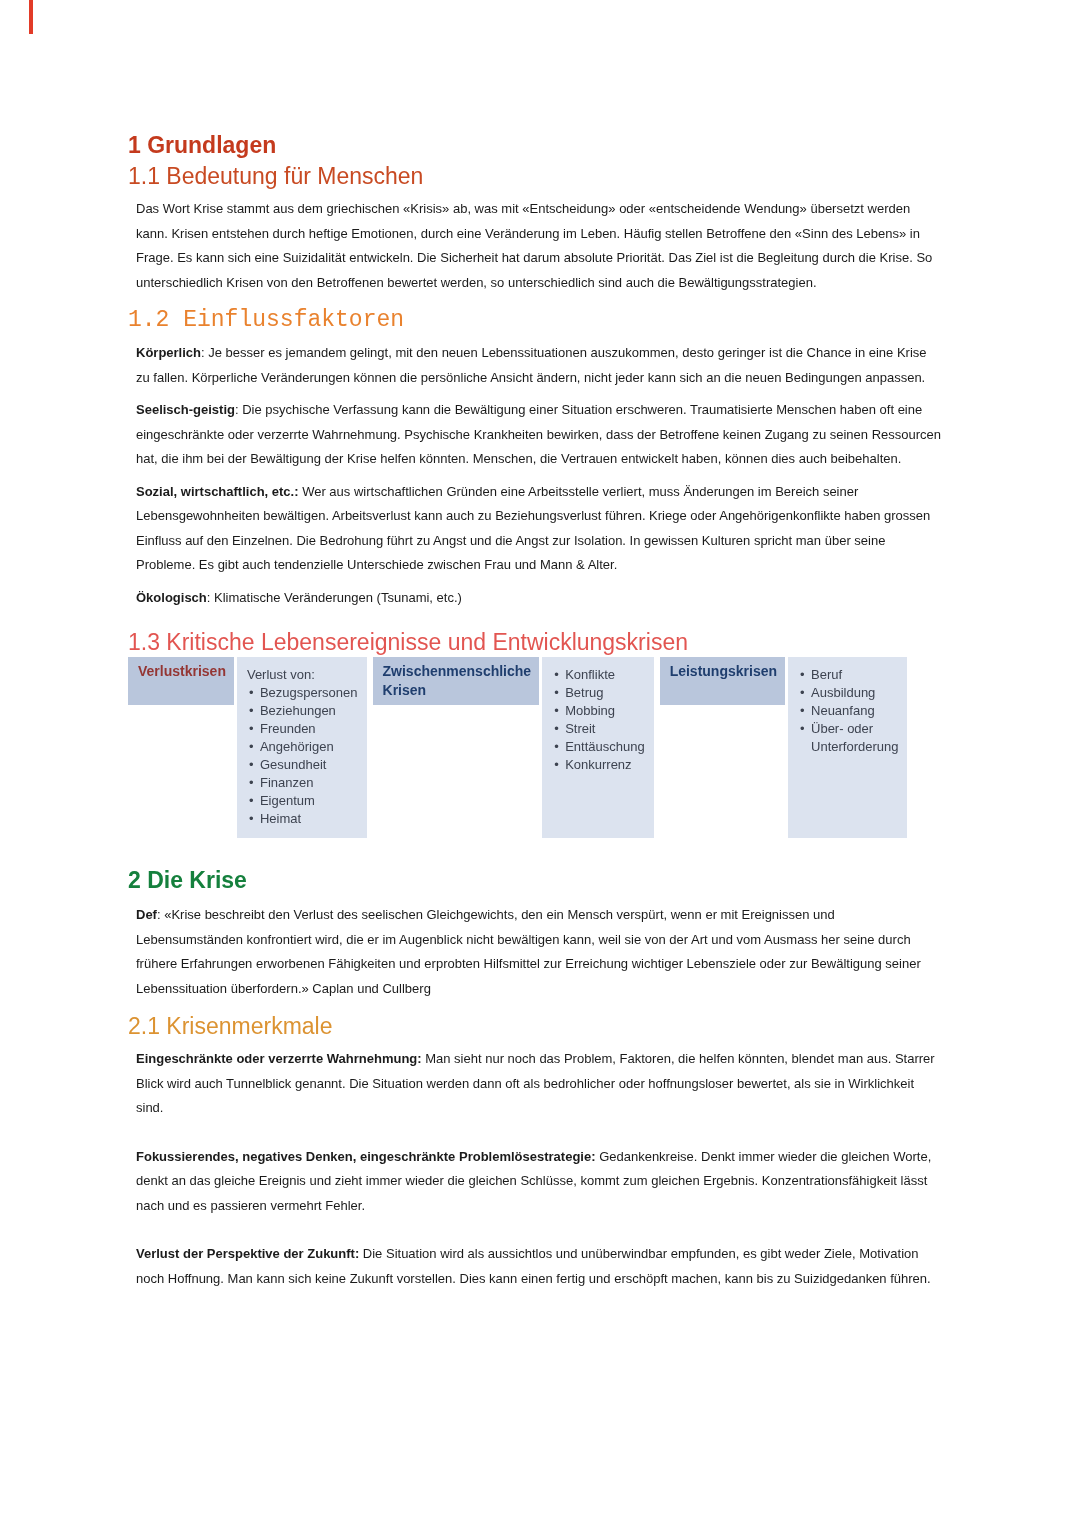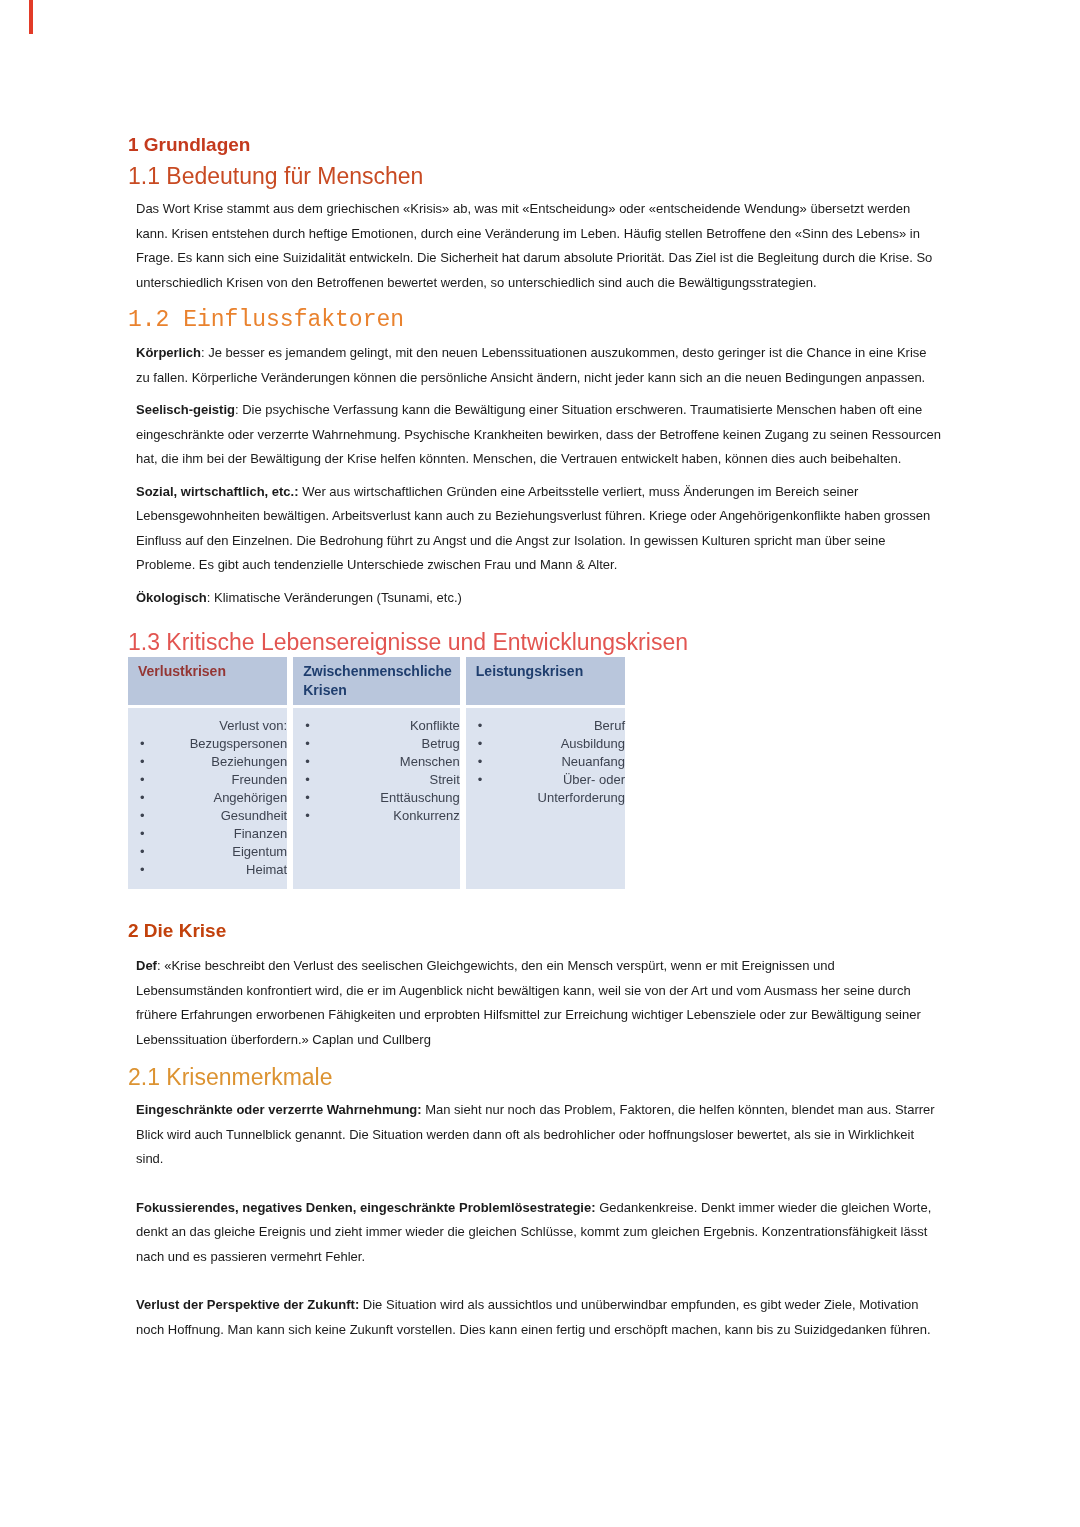--- a/index.html
+++ b/index.html
@@ -1,37 +1,37 @@
 <!DOCTYPE html>
 <html><head>
 <meta charset="utf-8">
 <style>
   html,body{margin:0;padding:0;background:#ffffff;}
   .page{position:relative;width:1080px;height:1527px;background:#ffffff;overflow:hidden;
         font-family:"Liberation Sans",sans-serif;color:#1b1b1b;}
   .top-mark{position:absolute;left:29px;top:0;width:4px;height:34px;background:#e23b28;}
   .content{position:absolute;left:128px;top:130px;width:822px;}
 
-  h1{font-size:19px;font-weight:bold;line-height:30px;margin:0;}
+  h1{font-size:23px;font-weight:bold;line-height:30px;margin:0;}
   h2{font-size:23px;font-weight:normal;line-height:25px;margin:4px 0 4px 0;}
   p.body{font-size:13px;line-height:24.5px;margin:8px;}
   p.body b{font-weight:bold;}
   .gap-sm{margin-top:13px;}
   .gap-md{margin-top:20px;margin-bottom:2px;}
   .gap-lg{margin-top:27px;}
   .spaced + .spaced{margin-top:24px;}
 
   
   .ktable{margin-top:2px;width:497px;display:flex;gap:6px;
           font-size:13px;line-height:18px;color:#3d4350;}
-  .tcol{flex:1;display:flex;flex-direction:column;gap:3px;}
+  .tcol{flex:1;display:flex;flex-direction:row;gap:3px;}
   .tcol .th{background:#b9c6dc;font-weight:bold;font-size:14px;line-height:19px;
             padding:5px 8px 4px 10px;height:48px;box-sizing:border-box;}
-  .tcol .tb{background:#dce3ef;padding:9px 0 10px 10px;flex:1;
-            min-height:166px;box-sizing:border-box;text-align:right;}
+  .tcol .tb{background:#dce3ef;padding:9px 9px 10px 10px;flex:1;
+            min-height:166px;box-sizing:border-box;}
   .tb p.intro{margin:0;}
   .tb ul{list-style:none;margin:0;padding:0;}
   .tb li{position:relative;padding-left:13px;}
   .tb li::before{content:"\2022";position:absolute;left:2px;top:0;}
 </style>
 </head>
 <body>
 
 <div class="page">
   <div class="top-mark"></div>
@@ -69,21 +69,21 @@
           </ul>
         </div>
       </div>
 
       <div class="tcol">
         <div class="th" style="color: rgb(31, 62, 110);">Zwischenmenschliche Krisen</div>
         <div class="tb">
           <ul>
             <li>Konflikte</li>
             <li>Betrug</li>
-            <li>Menschen</li>
+            <li>Mobbing</li>
             <li>Streit</li>
             <li>Enttäuschung</li>
             <li>Konkurrenz</li>
           </ul>
         </div>
       </div>
 
       <div class="tcol">
         <div class="th" style="color: rgb(31, 62, 110);">Leistungskrisen</div>
         <div class="tb">
@@ -91,21 +91,21 @@
             <li>Beruf</li>
             <li>Ausbildung</li>
             <li>Neuanfang</li>
             <li>Über- oder Unterforderung</li>
           </ul>
         </div>
       </div>
 
     </div>
 
-    <h1 class="gap-lg" style="color: #c2410c;">2 Die Krise</h1>
+    <h1 class="gap-lg" style="color: #15803d;">2 Die Krise</h1>
     <p class="body"><b>Def</b><span>: «Krise beschreibt den Verlust des seelischen Gleichgewichts, den ein Mensch verspürt, wenn er mit Ereignissen und Lebensumständen konfrontiert wird, die er im Augenblick nicht bewältigen kann, weil sie von der Art und vom Ausmass her seine durch frühere Erfahrungen erworbenen Fähigkeiten und erprobten Hilfsmittel zur Erreichung wichtiger Lebensziele oder zur Bewältigung seiner Lebenssituation überfordern.» Caplan und Cullberg</span></p>
 
     <h2 class="gap-sm" style="color: rgb(220, 147, 50);">2.1 Krisenmerkmale</h2>
     <p class="body spaced"><b>Eingeschränkte oder verzerrte Wahrnehmung:</b><span> Man sieht nur noch das Problem, Faktoren, die helfen könnten, blendet man aus. Starrer Blick wird auch Tunnelblick genannt. Die Situation werden dann oft als bedrohlicher oder hoffnungsloser bewertet, als sie in Wirklichkeit sind.</span></p>
     <p class="body spaced"><b>Fokussierendes, negatives Denken, eingeschränkte Problemlösestrategie:</b><span> Gedankenkreise. Denkt immer wieder die gleichen Worte, denkt an das gleiche Ereignis und zieht immer wieder die gleichen Schlüsse, kommt zum gleichen Ergebnis. Konzentrationsfähigkeit lässt nach und es passieren vermehrt Fehler.</span></p>
     <p class="body spaced"><b>Verlust der Perspektive der Zukunft:</b><span> Die Situation wird als aussichtlos und unüberwindbar empfunden, es gibt weder Ziele, Motivation noch Hoffnung. Man kann sich keine Zukunft vorstellen. Dies kann einen fertig und erschöpft machen, kann bis zu Suizidgedanken führen.</span></p>
 
   </main>
 </div>
 

